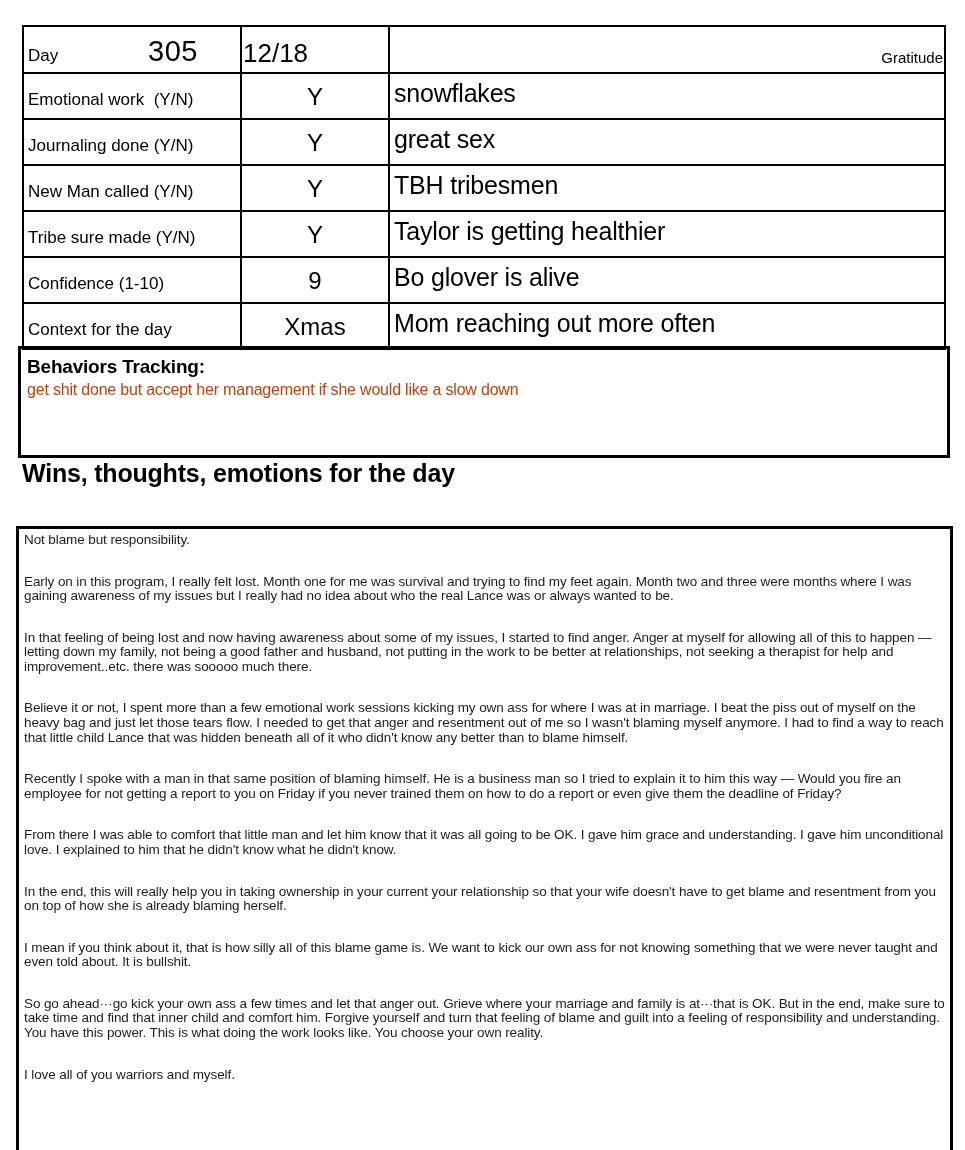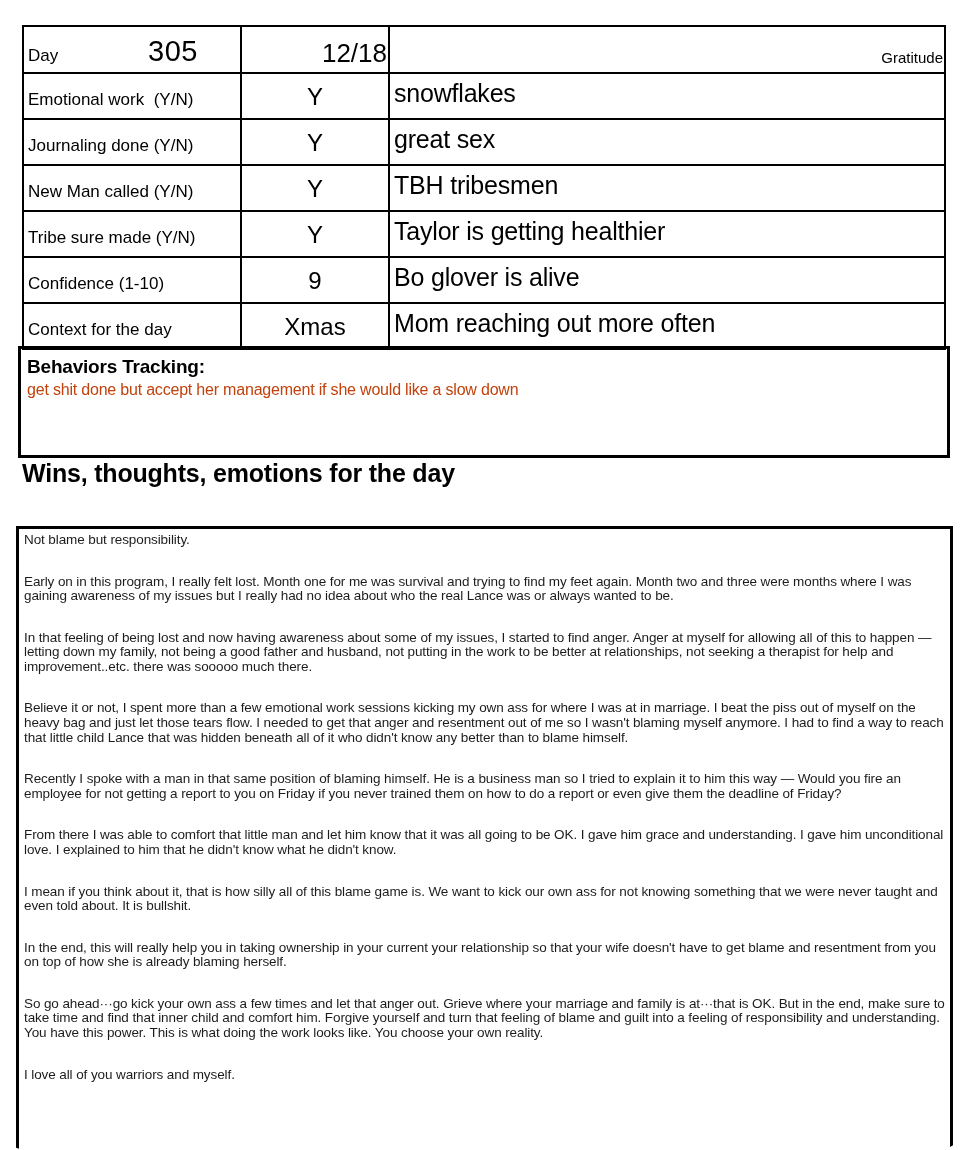--- a/index.html
+++ b/index.html
@@ -4,36 +4,35 @@
 <style>
   html, body { margin: 0; padding: 0; background: #ffffff; }
   .page {
     position: relative;
     width: 965px;
     height: 1150px;
     background: #ffffff;
     font-family: "Liberation Sans", sans-serif;
     color: #000;
     overflow: hidden;
-    border-radius: 27px;
   }
 
   
   .tracker { position: absolute; left: 22px; top: 25px; }
   table.grid { border-collapse: collapse; table-layout: fixed; }
   table.grid td { border: 2px solid #000; overflow: hidden; }
   .colw1 { width: 218px; } .colw2 { width: 148px; } .colw3 { width: 556px; }
   tr.hdr  { height: 47px; }
   tr.trow { height: 46px; }
 
   td.day-cell { vertical-align: bottom; padding: 0 0 4px 4px; }
   .day-flex { display: flex; align-items: baseline; justify-content: space-between; padding-right: 42px; }
   .day-word { font-size: 17px; }
   .day-num  { font-size: 29px; letter-spacing: 0.5px; }
-  td.date-cell { vertical-align: bottom; text-align: right; font-size: 26px; padding-bottom: 3px; margin-left: 11px; }
+  td.date-cell { vertical-align: bottom; text-align: left; font-size: 26px; padding-bottom: 3px; margin-left: 11px; }
   td.grat-header { border-top: none; border-right: none; vertical-align: bottom; text-align: right; font-size: 15px; padding-bottom: 6px; }
 
   td.t-label { font-size: 17px; padding: 8px 2px 0 4px; vertical-align: middle; white-space: pre-wrap; }
   td.t-value { font-size: 24px; text-align: center; vertical-align: middle; padding-top: 2px; }
   td.t-grat  { font-size: 25px; padding: 0 2px 6px 4px; vertical-align: middle; letter-spacing: -0.2px; }
 
   
   .behaviors {
     position: absolute; left: 18px; top: 346px; width: 916px; height: 99px;
     border: 3px solid #000; padding: 7px 4px 0 6px;
@@ -124,19 +123,19 @@
 
   <div class="wins-heading">Wins, thoughts, emotions for the day</div>
 
   <div class="journal">
     <p>Not blame but responsibility.</p>
     <p>Early on in this program, I really felt lost. Month one for me was survival and trying to find my feet again. Month two and three were months where I was gaining awareness of my issues but I really had no idea about who the real Lance was or always wanted to be.</p>
     <p>In that feeling of being lost and now having awareness about some of my issues, I started to find anger. Anger at myself for allowing all of this to happen —  letting down my family, not being a good father and husband, not putting in the work to be better at relationships, not seeking a therapist for help and improvement..etc. there was sooooo much there.</p>
     <p>Believe it or not, I spent more than a few emotional work sessions kicking my own ass for where I was at in marriage. I beat the piss out of myself on the heavy bag and just let those tears flow. I needed to get that anger and resentment out of me so I wasn't blaming myself anymore. I had to find a way to reach that little child Lance that was hidden beneath all of it who didn't know any better than to blame himself.</p>
     <p>Recently I spoke with a man in that same position of blaming himself. He is a business man so I tried to explain it to him this way —  Would you fire an employee for not getting a report to you on Friday if you never trained them on how to do a report or even give them the deadline of Friday?</p>
     <p>From there I was able to comfort that little man and let him know that it was all going to be OK. I gave him grace and understanding. I gave him unconditional love. I explained to him that he didn't know what he didn't know.</p>
+    <p>In the end, this will really help you in taking ownership in your current your relationship so that your wife doesn't have to get blame and resentment from you on top of how she is already blaming herself.</p>
     <p>I mean if you think about it, that is how silly all of this blame game is. We want to kick our own ass for not knowing something that we were never taught and even told about. It is bullshit.</p>
-    <p>In the end, this will really help you in taking ownership in your current your relationship so that your wife doesn't have to get blame and resentment from you on top of how she is already blaming herself.</p>
     <p>So go ahead···go kick your own ass a few times and let that anger out. Grieve where your marriage and family is at···that is OK. But in the end, make sure to take time and find that inner child and comfort him. Forgive yourself and turn that feeling of blame and guilt into a feeling of responsibility and understanding. You have this power. This is what doing the work looks like. You choose your own reality.</p>
     <p>I love all of you warriors and myself.</p>
   </div>
 
 </div>
 
 </body></html>

